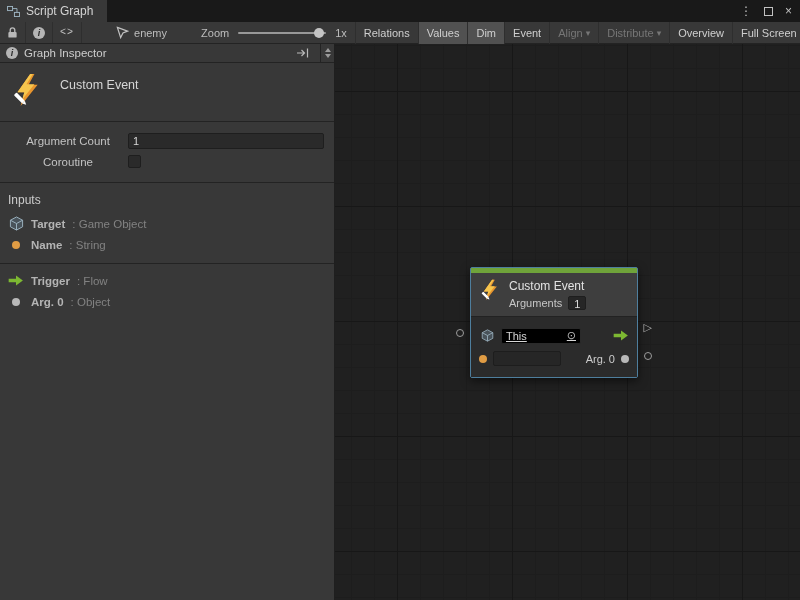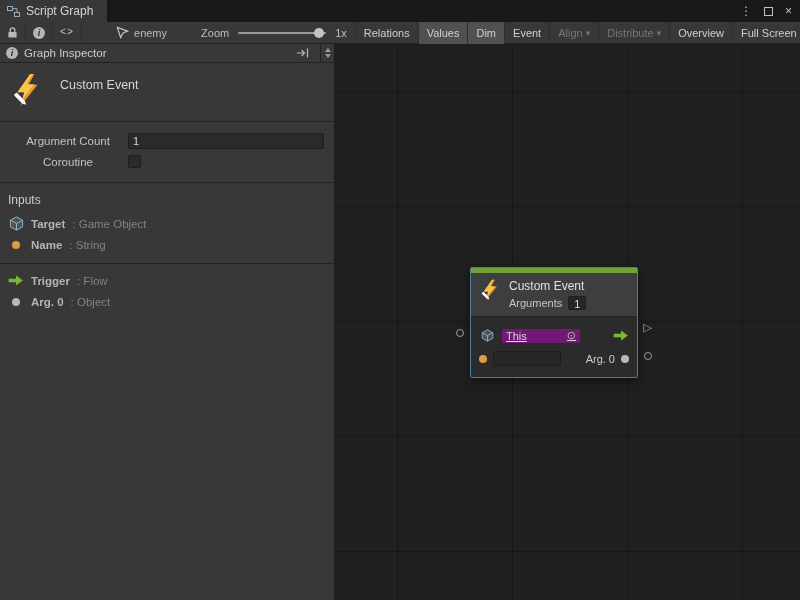--- a/index.html
+++ b/index.html
@@ -70,21 +70,21 @@
 
   .node { position:absolute; left:135px; top:223px; width:168px; background:#2b2b2b; border:1px solid #4e7e9d; border-radius:2px; box-shadow:0 3px 10px rgba(0,0,0,0.55); }
   .node-accent { height:5px; background:#6fa33a; }
   .node-header { background:#3e3e3e; padding:6px 8px; display:flex; gap:8px; align-items:flex-start; }
   .node-title { font-size:12px; color:#e2e2e2; }
   .node-args { display:flex; align-items:center; gap:6px; margin-top:3px; font-size:11px; color:#c6c6c6; }
   .args-value { background:#262626; border:1px solid #1e1e1e; border-radius:2px; min-width:9px; padding:0 5px; height:14px; line-height:14px; text-align:center; color:#dcdcdc; }
   .node-body { background:#2b2b2b; border-top:1px solid #222; padding:7px 8px; }
   .port-row { display:flex; align-items:center; gap:6px; height:23px; }
   .flex { flex:1; }
-  .this-dropdown { display:flex; align-items:center; justify-content:space-between; width:80px; height:16px; background:#701a75; border:1px solid #2a2a2a; border-radius:2px; padding:0 4px; color:#d6d6d6; font-size:11px;text-decoration:underline; }
+  .this-dropdown { display:flex; align-items:center; justify-content:space-between; width:80px; height:16px; background:#000000; border:1px solid #2a2a2a; border-radius:2px; padding:0 4px; color:#d6d6d6; font-size:11px;text-decoration:underline; }
   .picker { color:#bdbdbd; font-size:11px; }
   .node-input { width:68px; height:15px; background:#262626; border:1px solid #1d1d1d; border-radius:2px; color:#d6d6d6; font-size:11px; padding:0 4px; outline:none; font-family:"Liberation Sans", sans-serif; }
   .arg-label { color:#cdcdcd; font-size:11px; }
 
   .ext-port { position:absolute; }
   .ext-port.circle { width:8px; height:8px; border:1px solid #9c9c9c; border-radius:50%; background:transparent; }
   .ext-port.cl { left:-15px; top:61px; }
   .ext-port.tri { right:-15px; top:54px; color:#b5b5b5; font-size:11px; line-height:1; }
   .ext-port.cr { right:-15px; top:84px; }
 

